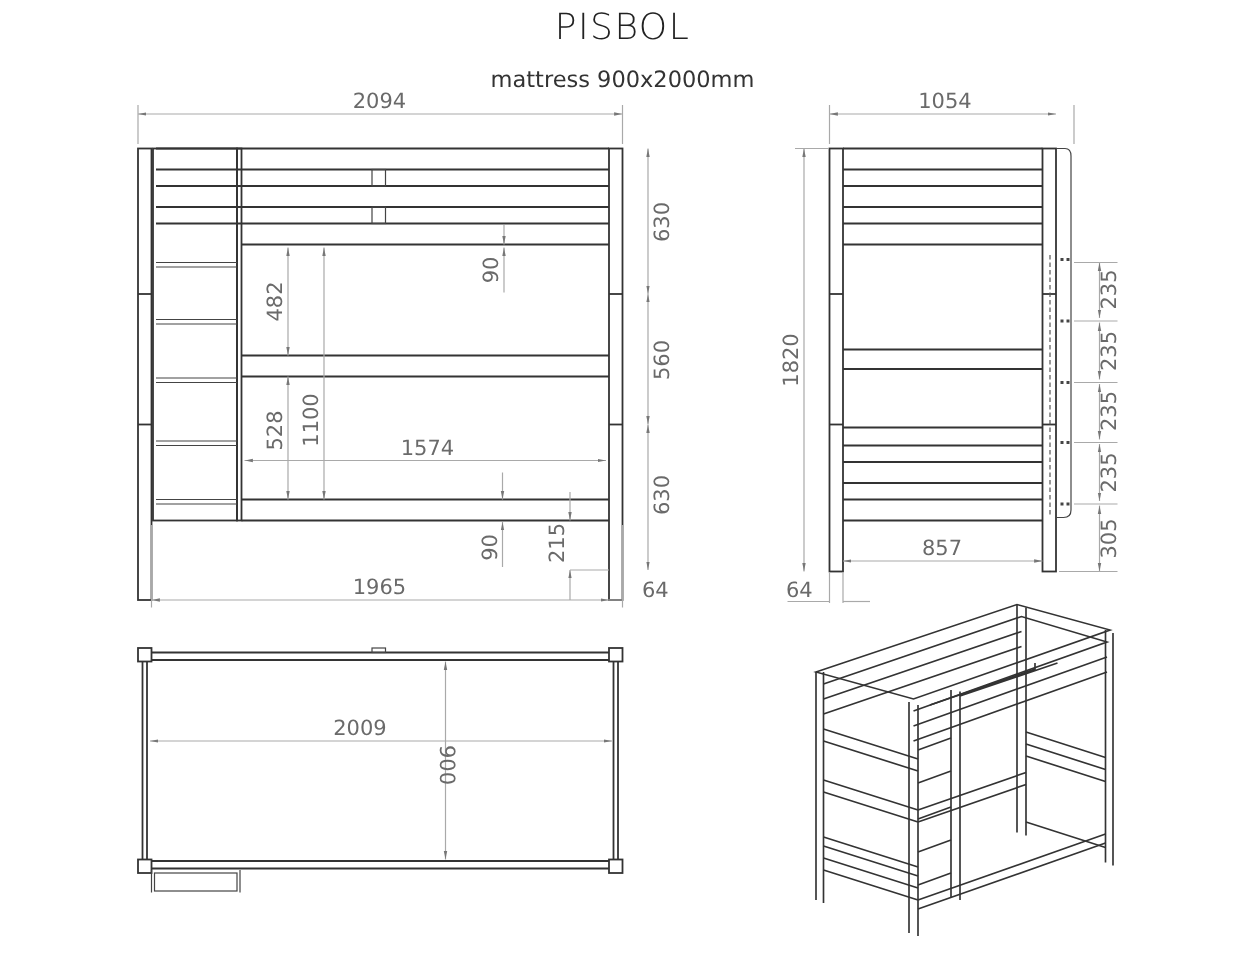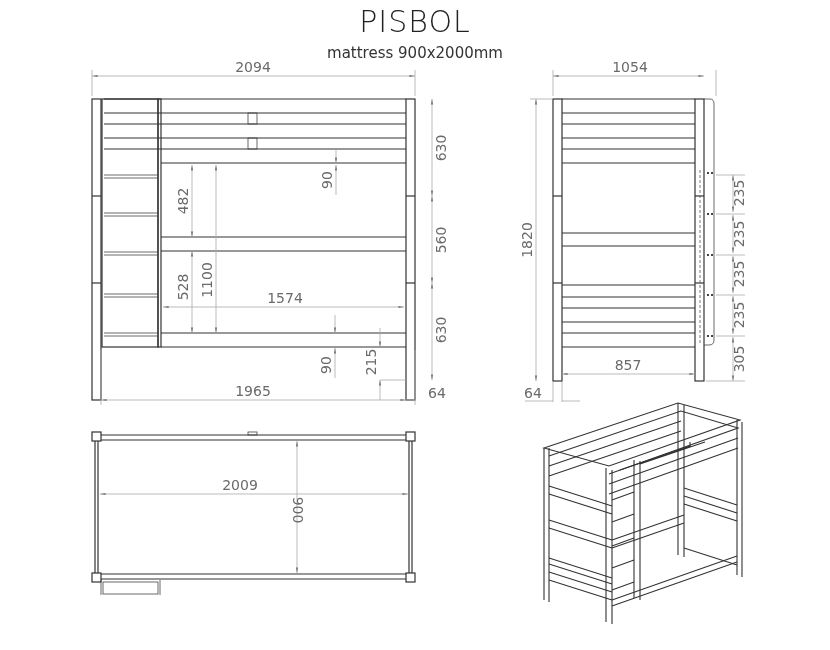--- a/index.html
+++ b/index.html
@@ -1,17 +1,17 @@
 <!DOCTYPE html>
 <html><head>
 <meta charset="utf-8">
 <style>
   html, body { margin: 0; padding: 0; background: #ffffff; }
   body { width: 830px; height: 650px; position: relative; overflow: hidden; font-family: "DejaVu Sans", sans-serif; }
-  .title { position: absolute; left: 0; width: 830px; top: 4px; text-align: center; font-size: 30px; color: #222; letter-spacing: 1px; font-weight: 300; }
+  .title { position: absolute; left: 0; width: 830px; top: 4px; text-align: center; font-size: 24px; color: #222; letter-spacing: 1px; font-weight: 300; }
   .subtitle { position: absolute; left: 0; width: 830px; top: 44px; text-align: center; font-size: 15px; color: #333; }
   svg { position: absolute; left: 0; top: 0; }
   .dim { fill: #6a6a6a; font-size: 14px; font-family: "DejaVu Sans", sans-serif; }
   .ln { stroke: #333; stroke-width: 1.2; fill: none; }
   .lnt { stroke: #444; stroke-width: 0.8; fill: none; }
   .dl { stroke: #a9a9a9; stroke-width: 0.8; fill: none; }
   .post { stroke: #333; stroke-width: 1.2; fill: #fff; }
 </style>
 </head>
 <body>

